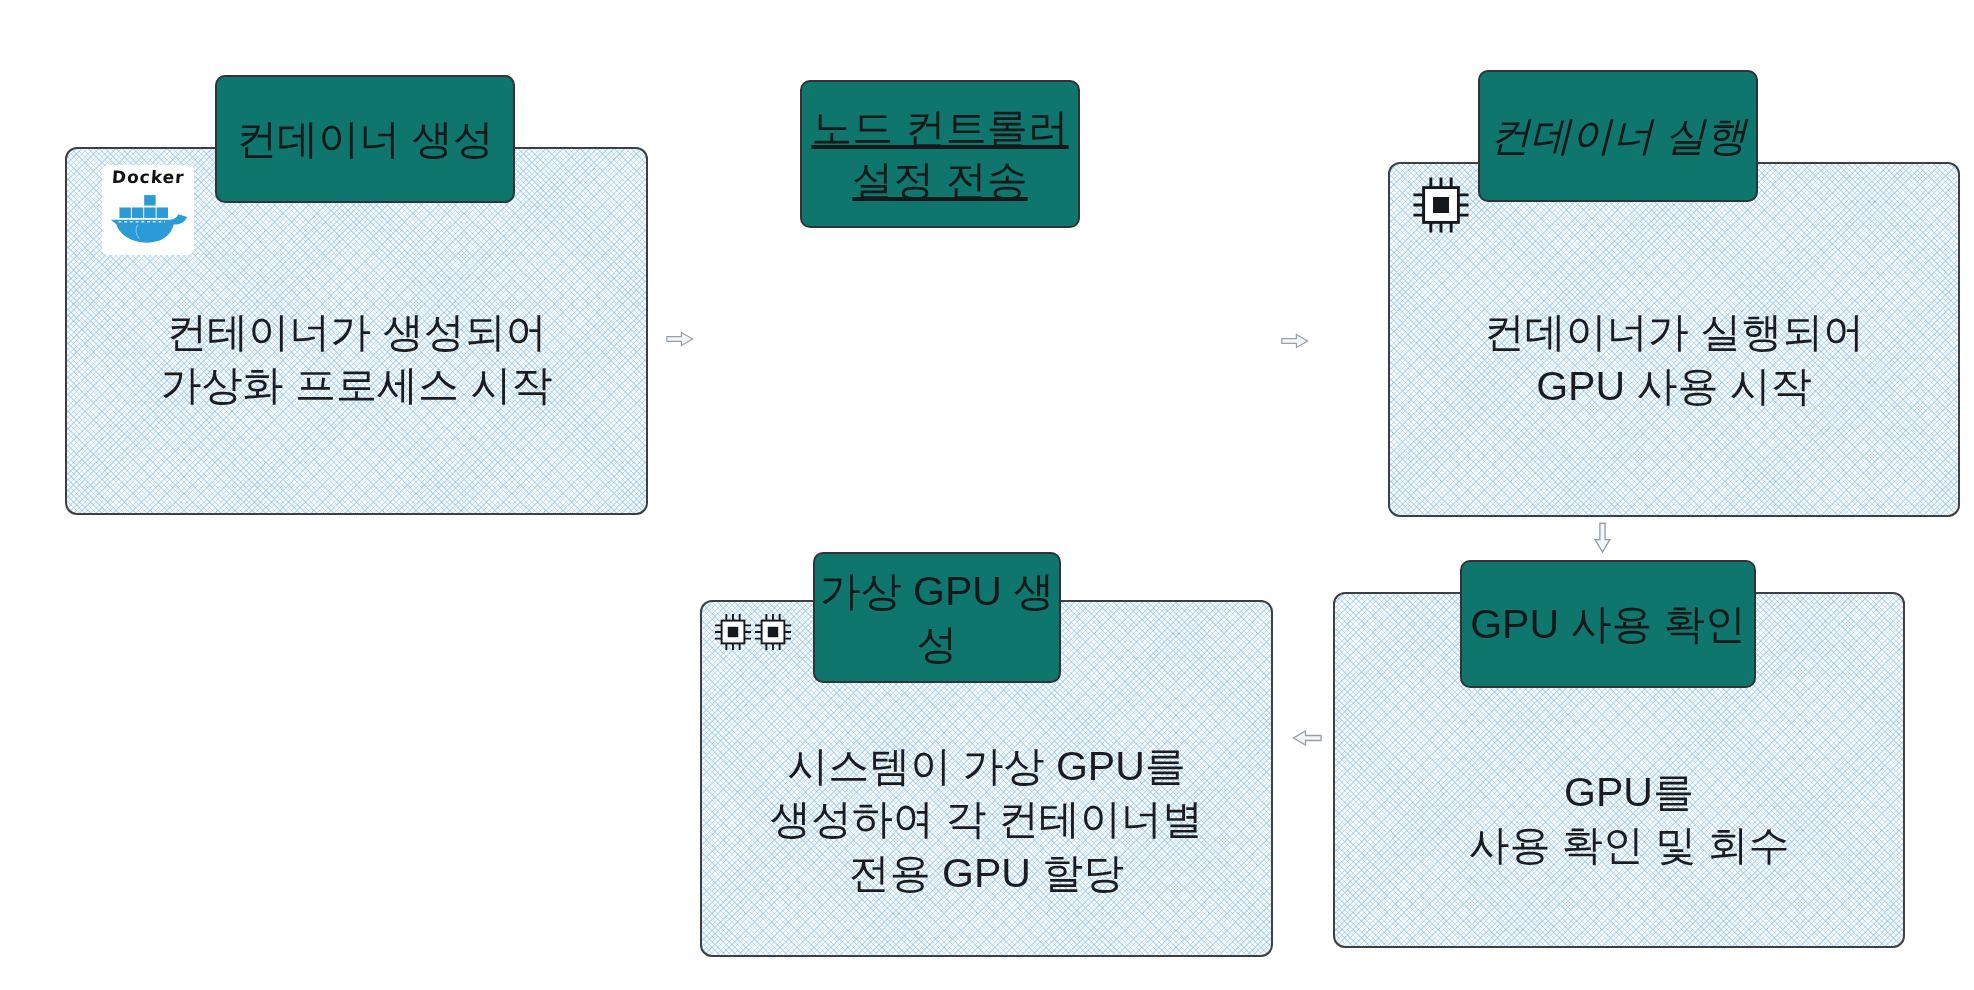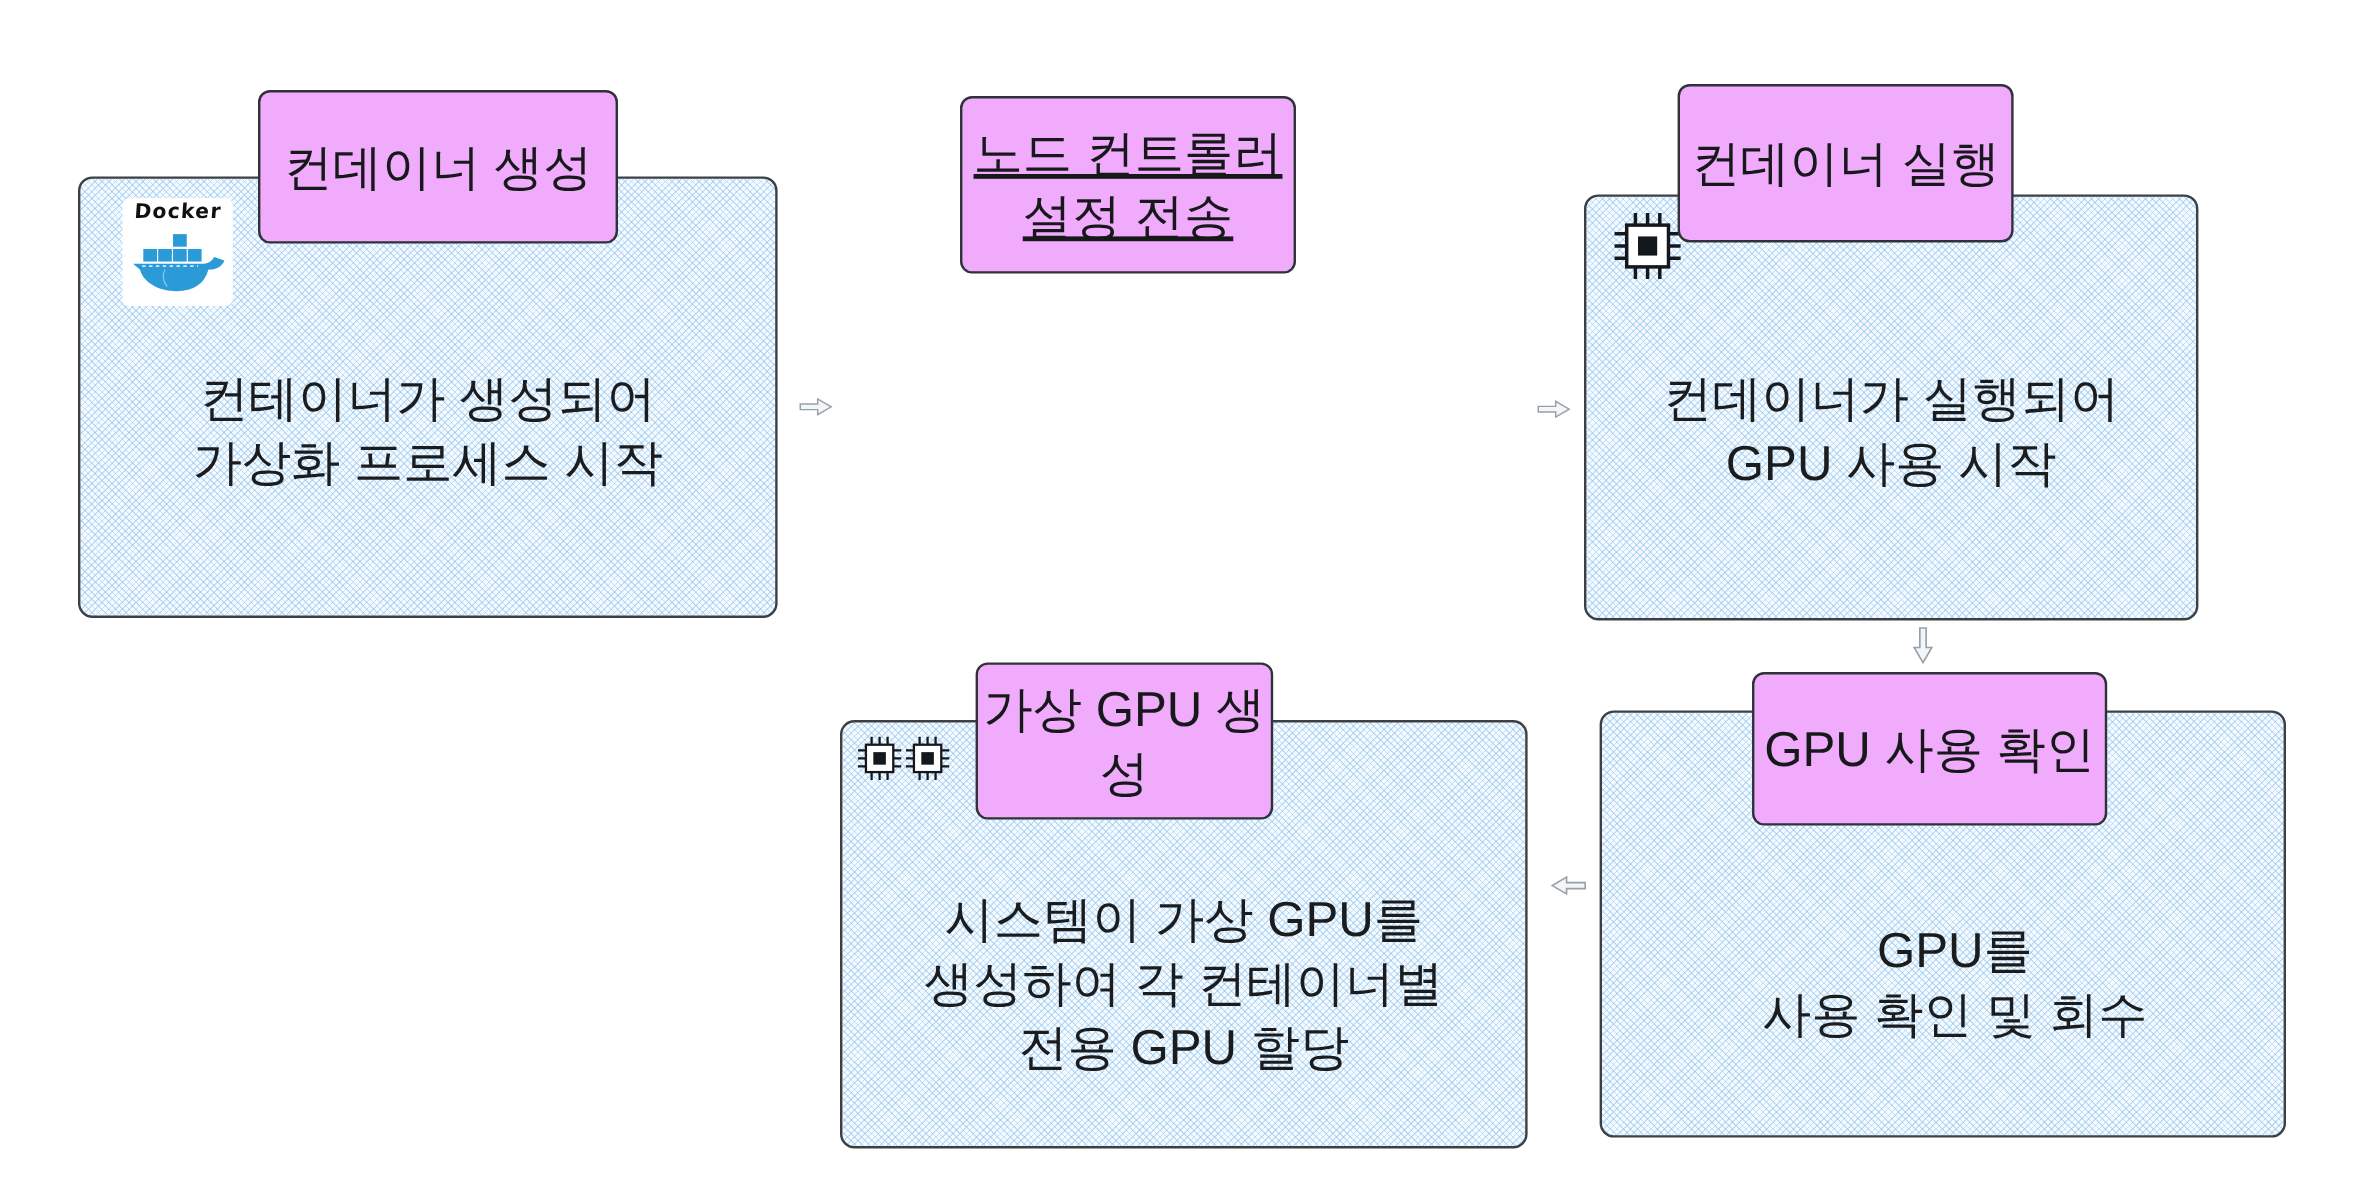--- a/index.html
+++ b/index.html
@@ -22,21 +22,21 @@
       repeating-linear-gradient(-45deg, rgba(126,186,233,0.42) 0 1px, rgba(255,255,255,0) 1px 4px),
       #f4faff;
     z-index:1;
   }
   
   .step-title{
     position:absolute;
     box-sizing:border-box;
     border:2px solid #2f3337;
     border-radius:10px;
-    background:#f0abfc;
+    background:#0f766e;
     display:flex;align-items:center;justify-content:center;
     text-align:center;
     font-size:41px;line-height:1.28;font-weight:500;
     white-space:pre-line;
     color:#17181a;
     z-index:2;
   }
   .panel-body{
     position:absolute;left:0;right:0;bottom:0;
     display:flex;align-items:center;justify-content:center;
@@ -44,27 +44,27 @@
   }
   .panel-body > span{
     display:block;
     white-space:pre-line;
     font-size:41px;line-height:1.3;font-weight:500;
     color:#1b1c1e;
   }
   
   #panel-1{left:65px;top:147px;width:583px;height:368px;}
   #panel-2{left:700px;top:162px;width:568px;height:355px;}
-  #panel-3{left:1320px;top:162px;width:512px;height:355px;}
+  #panel-3{left:1388px;top:162px;width:572px;height:355px;}
   #panel-4{left:1333px;top:592px;width:572px;height:356px;}
   #panel-5{left:700px;top:600px;width:573px;height:357px;}
 
   #title-1{left:215px;top:75px;width:300px;height:128px;}
   #title-2{left:800px;top:80px;width:280px;height:148px;text-decoration:underline;}
-  #title-3{left:1398px;top:70px;width:280px;height:132px;}
+  #title-3{left:1478px;top:70px;width:280px;height:132px;font-style:italic;}
   #title-4{left:1460px;top:560px;width:296px;height:128px;text-align:center;}
   #title-5{left:813px;top:552px;width:248px;height:131px;}
 
   #body-1{top:56px;}
   #body-2{top:66px;}
   #body-3{top:40px;}
   #body-4{top:98px;padding-left:20px;}
   #body-5{top:83px;}
 
   

